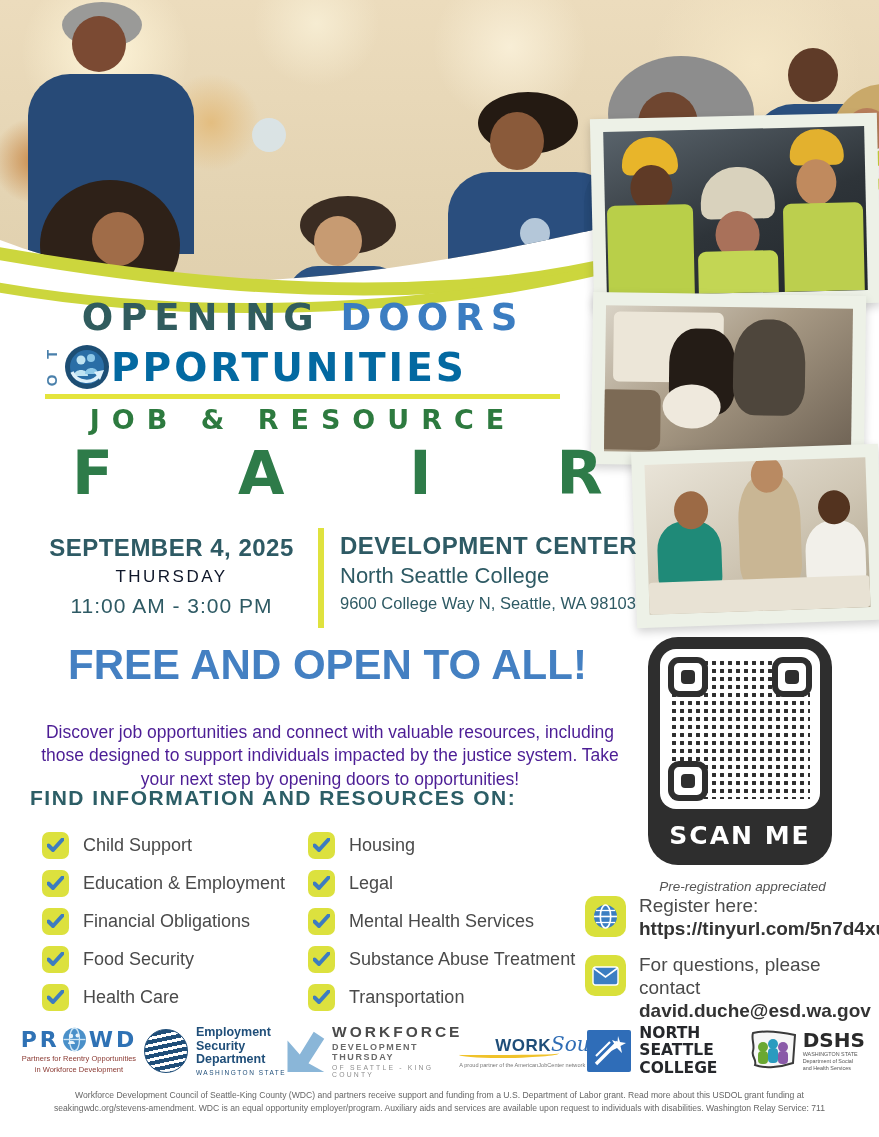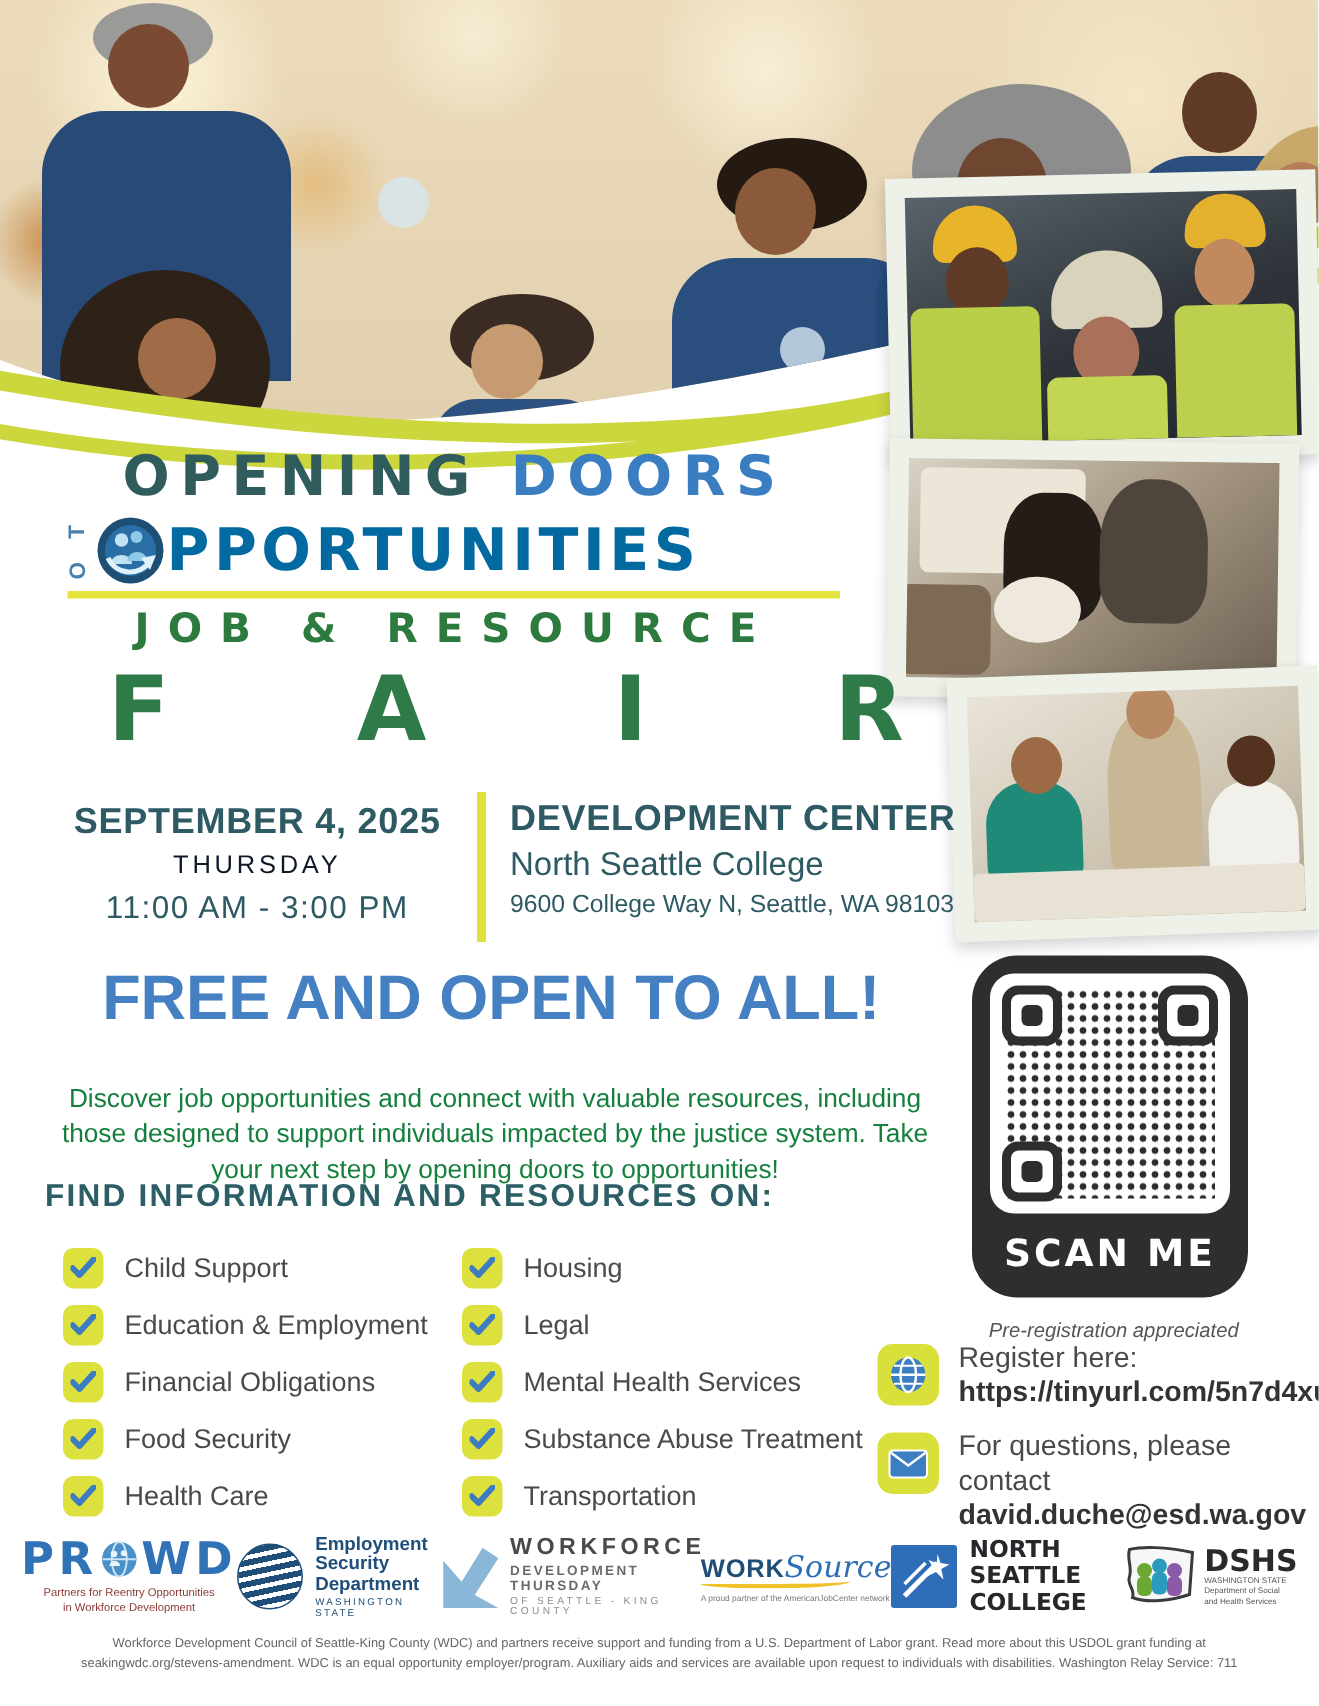--- a/index.html
+++ b/index.html
@@ -59,21 +59,21 @@
   .when .day{font-size:17px;letter-spacing:2.5px;color:#0f172a;margin-top:5px;}
   .when .time{font-size:21px;letter-spacing:1px;margin-top:7px;}
   .vdivider{position:absolute;left:318px;top:528px;width:6px;height:100px;background:#dfe23e;}
   .where{position:absolute;left:340px;top:532px;width:330px;color:#2e5a64;}
   .where .venue{font-weight:800;font-size:24px;letter-spacing:.5px;}
   .where .college{font-size:22px;margin-top:3px;}
   .where .address{font-size:16.5px;margin-top:5px;}
   
   .free{position:absolute;left:0;top:641px;width:655px;text-align:center;color:#4480c2;
     font-weight:700;font-size:42px;letter-spacing:0;}
-  .intro{position:absolute;left:30px;top:703px;width:600px;text-align:center;color:#15803d;
+  .intro{position:absolute;left:30px;top:703px;width:600px;text-align:center;color:#4c1d95;
     font-size:17.5px;line-height:1.37;}
   .find{position:absolute;left:30px;top:786px;color:#2c5e66;font-weight:700;font-size:21px;letter-spacing:1.5px;}
   .checklist{position:absolute;top:826px;}
   .col1{left:42px;}
   .col2{left:308px;}
   .check-row{display:flex;align-items:center;height:38px;}
   .check-box{width:27px;height:27px;border-radius:7px;background:#dce13e;flex:none;
     display:flex;align-items:center;justify-content:center;margin-right:14px;}
   .check-label{font-size:18px;color:#4a4a4a;white-space:nowrap;}
   
@@ -96,35 +96,35 @@
     display:flex;align-items:center;justify-content:center;margin-top:2px;}
   .reg-text{font-size:19px;color:#4a4a4a;line-height:1.22;}
   .reg-strong{font-weight:700;color:#333;}
   a.reg-strong{text-decoration:none;color:#333;}
   
   .logos{position:absolute;left:14px;top:1018px;width:851px;height:66px;display:flex;align-items:center;
     justify-content:space-between;}
   .logo{display:flex;align-items:center;}
   .prowd{flex-direction:column;width:145px;}
   .prowd-word{display:flex;align-items:center;font-family:"DejaVu Sans",sans-serif;font-weight:600;
-    font-size:30px;color:#2f72b5;letter-spacing:3px;line-height:1;}
+    font-size:22px;color:#2f72b5;letter-spacing:3px;line-height:1;}
   .prowd-tag{font-size:7.5px;color:#8b3a33;text-align:center;line-height:1.4;margin-top:2px;}
   .esd{width:160px;}
   .esd-globe{width:44px;height:44px;border-radius:50%;overflow:hidden;flex:none;margin-right:8px;
     background:repeating-linear-gradient(-12deg,#1f4e79 0 4px,#ffffff 4px 7px);border:1px solid #1f4e79;box-sizing:border-box;}
   .esd-text{color:#1f4e79;}
   .esd-text .b{font-weight:700;font-size:12.5px;line-height:1.08;}
   .esd-text .s{font-size:6.5px;letter-spacing:1.5px;margin-top:2px;}
   .wdc{width:172px;justify-content:center;}
   .wdc-text .l1{font-weight:700;font-size:15.5px;letter-spacing:3px;color:#4a4a4a;line-height:1;}
   .wdc-text .l2{font-weight:700;font-size:9px;letter-spacing:1.6px;color:#6a6a6a;margin-top:2px;}
   .wdc-text .l3{font-size:6.8px;letter-spacing:2.2px;color:#8e8e8e;margin-top:2px;}
   .ws{flex-direction:column;width:128px;align-items:flex-start;}
   .ws-word{line-height:1;white-space:nowrap;}
-  .ws-work{font-weight:800;font-size:17px;color:#1f4e79;letter-spacing:.5px;}
+  .ws-work{font-weight:800;font-size:17px;color:#1f4e79;letter-spacing:.5px;margin-left:36px;}
   .ws-source{font-family:"DejaVu Serif",serif;font-style:italic;font-size:20px;color:#2f6db5;}
   .ws-swoosh{width:100px;height:5px;border-bottom:3px solid #f0c22a;border-radius:0 0 60% 40%;margin-top:-4px;}
   .ws-sub{font-size:5.6px;color:#777;margin-top:4px;white-space:nowrap;}
   .nsc{width:178px;}
   .nsc-box{width:44px;height:42px;background:#2f6db8;border-radius:2px;flex:none;margin-right:8px;
     display:flex;align-items:center;justify-content:center;}
   .nsc-text{font-family:"DejaVu Sans",sans-serif;font-weight:800;font-size:15.5px;color:#25272b;line-height:1.1;}
   .dshs{width:132px;}
   .dshs-text{margin-left:4px;}
   .dshs-name{font-family:"DejaVu Sans",sans-serif;font-weight:800;font-size:20px;color:#2a2a2a;line-height:1;}

